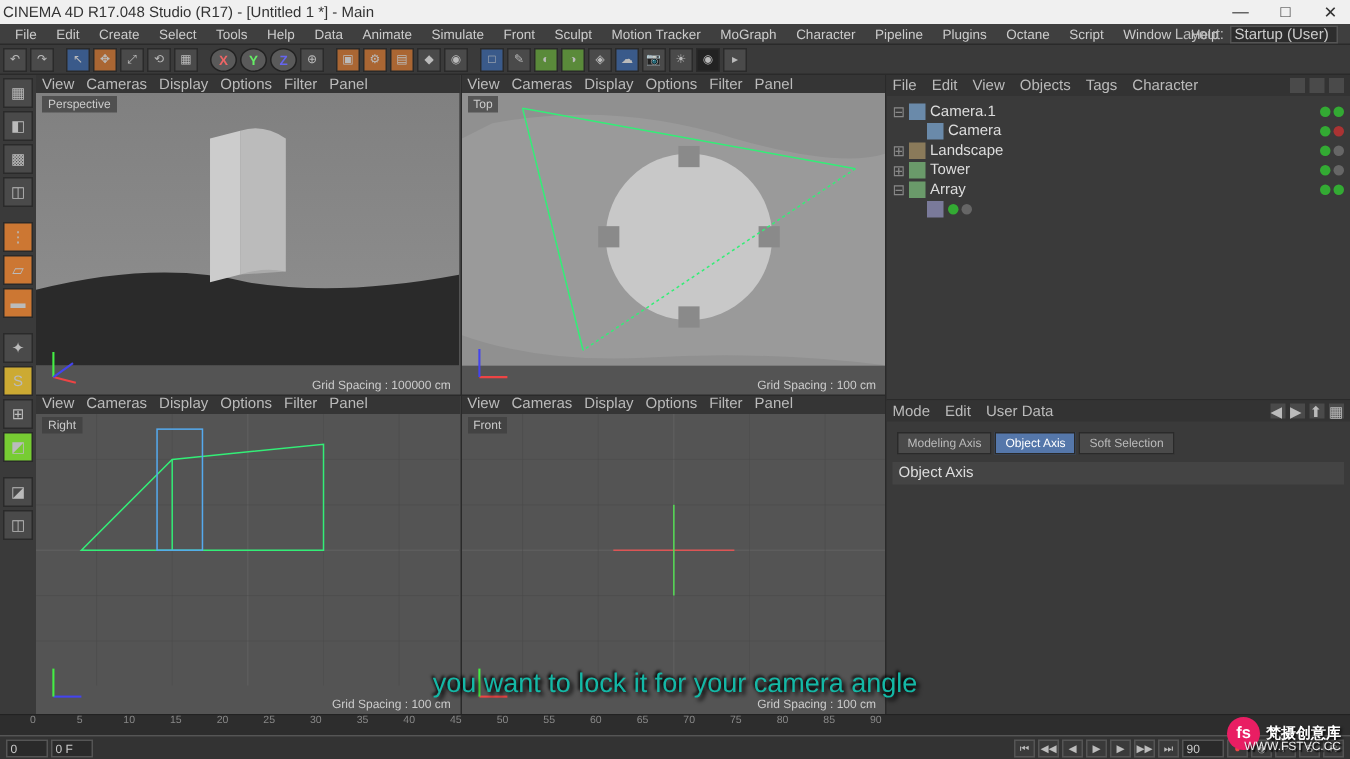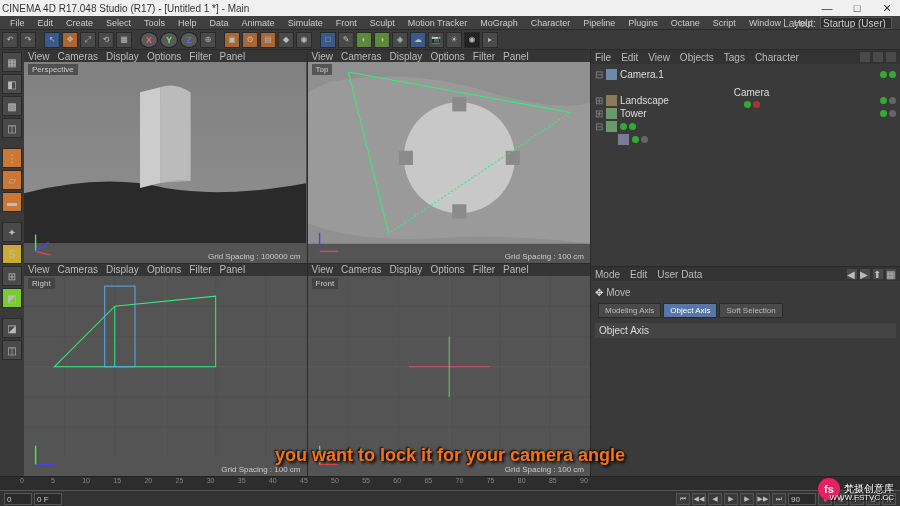--- a/index.html
+++ b/index.html
@@ -62,24 +62,24 @@
 .attrbtns span.sel{background:#5577aa;color:#fff}
 .attrbody{padding:4px;font-size:9px}
 .timeline{height:30px;background:#333;border-top:1px solid #222;position:relative}
 .tlruler{height:14px;background:#2d2d2d;position:relative;border-bottom:1px solid #555}
 .tltick{position:absolute;top:0;font-size:7px;color:#888}
 .tlctrl{display:flex;align-items:center;height:16px;padding:0 4px;gap:2px}
 .tlctrl input{background:#2a2a2a;border:1px solid #555;color:#ccc;width:28px;height:12px;font-size:8px;padding:0 2px}
 .tlctrl .pbtn{width:14px;height:12px;background:#3a3a3a;border:1px solid #555;display:flex;align-items:center;justify-content:center;font-size:7px}
 .subtitle{position:absolute;bottom:40px;left:50%;transform:translateX(-50%);text-align:center;z-index:100}
 .subtitle .cn{font-size:22px;color:#ffcc33;font-weight:bold;text-shadow:2px 2px 3px #000,-1px -1px 2px #000}
-.subtitle .en{font-size:18px;color:#f97316;font-weight:bold;text-shadow:2px 2px 3px #000,-1px -1px 2px #000}
+.subtitle .en{font-size:18px;color:#14b8a6;font-weight:normal;text-shadow:2px 2px 3px #000,-1px -1px 2px #000}
 .watermark{position:absolute;bottom:6px;right:6px;display:flex;align-items:center;gap:4px;z-index:100}
 .watermark .logo{width:22px;height:22px;border-radius:50%;background:#e91e63;display:flex;align-items:center;justify-content:center;color:#fff;font-size:11px;font-weight:bold}
-.watermark .txt{color:#fff;font-size:10px;font-weight:normal;text-shadow:1px 1px 2px #000}
+.watermark .txt{color:#fff;font-size:10px;font-weight:bold;text-shadow:1px 1px 2px #000}
 .watermark .url{position:absolute;bottom:-2px;right:0;font-size:8px;color:#eee;text-shadow:1px 1px 1px #000}
 </style>
 </head>
 <body>
 
 <div class="titlebar">
   <span class="title">CINEMA 4D R17.048 Studio (R17) - [Untitled 1 *] - Main</span>
   <div class="winbtns">
     <span>—</span>
     <span>□</span>
@@ -324,21 +324,21 @@
       <div class="objtree" id="objtree">
           <div class="objrow" style="padding-left: 0px;">
             <span class="exp">⊟</span>
             <span class="icn cam"></span>
             <span class="nm">Camera.1</span>
             <span class="dots">
               <span class="dot g"></span>
               <span class="dot g"></span>
             </span>
           </div>
-          <div class="objrow" style="padding-left: 12px; flex-direction: column;">
+          <div class="objrow" style="padding-left: 12px;">
             <span class="exp"></span>
             <span class="icn cam"></span>
             <span class="nm">Camera</span>
             <span class="dots">
               <span class="dot g"></span>
               <span class="dot r"></span>
             </span>
           </div>
           <div class="objrow" style="padding-left: 0px;">
             <span class="exp">⊞</span>
@@ -354,20 +354,21 @@
             <span class="icn obj"></span>
             <span class="nm">Tower</span>
             <span class="dots">
               <span class="dot g"></span>
               <span class="dot gr"></span>
             </span>
           </div>
           <div class="objrow" style="padding-left: 0px;">
             <span class="exp">⊟</span>
             <span class="icn obj"></span>
+            <span class="nm">Array</span>
             <span class="dots">
               <span class="dot g"></span>
               <span class="dot g"></span>
             </span>
           </div>
           <div class="objrow" style="padding-left: 12px;">
             <span class="exp"></span>
             <span class="icn cube"></span>
             <span class="dots">
               <span class="dot g"></span>
@@ -382,21 +383,20 @@
         <span>Edit</span>
         <span>User Data</span>
         <div class="ricns">
             <span>◀</span>
             <span>▶</span>
             <span>⬆</span>
             <span>▦</span>
           </div>
       </div>
       <div class="attrbody">
-        <div style="color:#ddd;padding:2px 0">✥ <span>Move</span></div>
         <div class="attrbtns">
           <span>Modeling Axis</span>
           <span class="sel">Object Axis</span>
           <span>Soft Selection</span>
         </div>
         <div style="background:#444;padding:2px 4px;margin-top:2px;color:#ddd">Object Axis</div>
       </div>
     </div>
   </div>
 </div>

